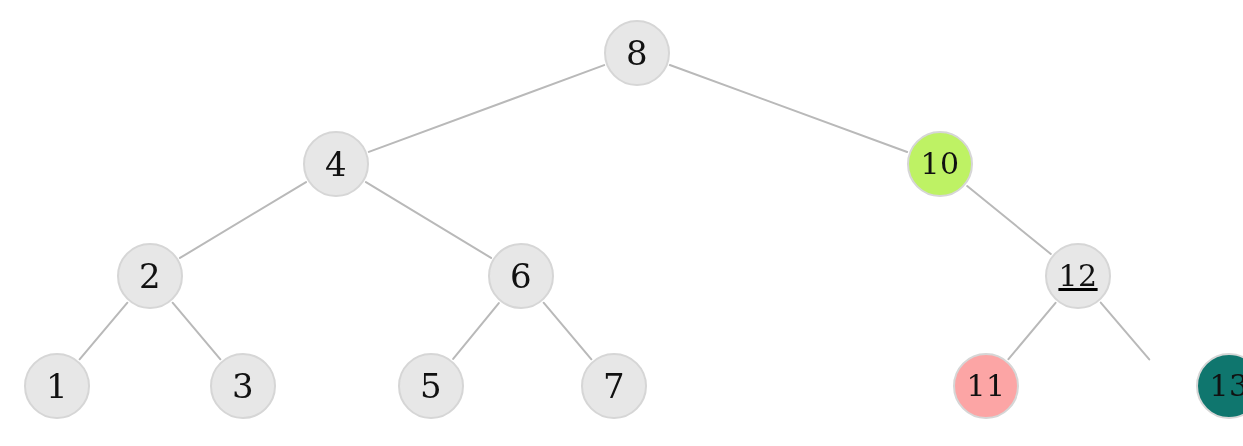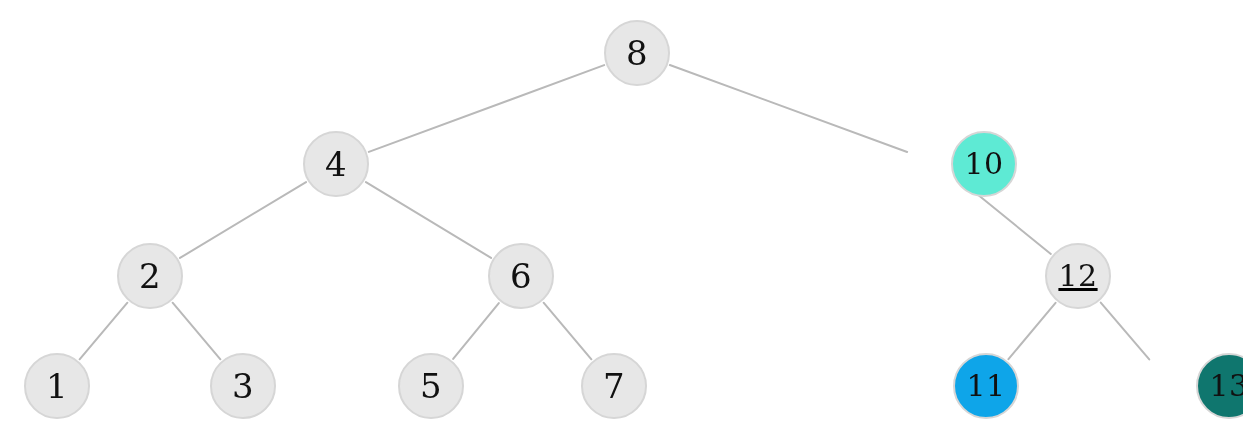--- a/index.html
+++ b/index.html
@@ -65,21 +65,21 @@
       <line x1="1055.5455679828112" y1="302.8476904553343" x2="1008.4544320171888" y2="359.1523095446657" class="tree-edge" stroke="#b9b9b9"></line>
       <line x1="1100.7378314653752" y1="302.60810065097087" x2="1149.2621685346248" y2="359.39189934902913" class="tree-edge" stroke="#b9b9b9"></line>
     </svg>
   <div id="node-layer">
       <div class="tree-node" style="left: 604px; top: 20px; width: 66px; height: 66px; background: rgb(231, 231, 231); border-color: rgb(214, 214, 214);">
         <span class="node-label" style="font-size: 34px; color: rgb(17, 17, 17);">8</span>
       </div>
       <div class="tree-node" style="left: 303px; top: 131px; width: 66px; height: 66px; background: rgb(231, 231, 231); border-color: rgb(214, 214, 214);">
         <span class="node-label" style="font-size: 34px; color: rgb(17, 17, 17);">4</span>
       </div>
-      <div class="tree-node" style="left: 951px; top: 131px; width: 66px; height: 66px; background: #5eead4; border-color: rgb(214, 214, 214);">
+      <div class="tree-node" style="left: 907px; top: 131px; width: 66px; height: 66px; background: #bef264; border-color: rgb(214, 214, 214);">
         <span class="node-label" style="font-size: 30px; color: rgb(17, 17, 17);">10</span>
       </div>
       <div class="tree-node" style="left: 117px; top: 243px; width: 66px; height: 66px; background: rgb(231, 231, 231); border-color: rgb(214, 214, 214);">
         <span class="node-label" style="font-size: 34px; color: rgb(17, 17, 17);">2</span>
       </div>
       <div class="tree-node" style="left: 488px; top: 243px; width: 66px; height: 66px; background: rgb(231, 231, 231); border-color: rgb(214, 214, 214);">
         <span class="node-label" style="font-size: 34px; color: rgb(17, 17, 17);">6</span>
       </div>
       <div class="tree-node" style="left: 1045px; top: 243px; width: 66px; height: 66px; background: rgb(231, 231, 231); border-color: rgb(214, 214, 214); text-decoration: underline;">
         <span class="node-label" style="font-size: 30px; color: rgb(17, 17, 17);">12</span>
@@ -89,20 +89,20 @@
       </div>
       <div class="tree-node" style="left: 210px; top: 353px; width: 66px; height: 66px; background: rgb(231, 231, 231); border-color: rgb(214, 214, 214);">
         <span class="node-label" style="font-size: 34px; color: rgb(17, 17, 17);">3</span>
       </div>
       <div class="tree-node" style="left: 398px; top: 353px; width: 66px; height: 66px; background: rgb(231, 231, 231); border-color: rgb(214, 214, 214);">
         <span class="node-label" style="font-size: 34px; color: rgb(17, 17, 17);">5</span>
       </div>
       <div class="tree-node" style="left: 581px; top: 353px; width: 66px; height: 66px; background: rgb(231, 231, 231); border-color: rgb(214, 214, 214);">
         <span class="node-label" style="font-size: 34px; color: rgb(17, 17, 17);">7</span>
       </div>
-      <div class="tree-node" style="left: 953px; top: 353px; width: 66px; height: 66px; background: #0ea5e9; border-color: rgb(214, 214, 214);">
+      <div class="tree-node" style="left: 953px; top: 353px; width: 66px; height: 66px; background: #fca5a5; border-color: rgb(214, 214, 214);">
         <span class="node-label" style="font-size: 30px; color: rgb(17, 17, 17);">11</span>
       </div>
       <div class="tree-node" style="left: 1196px; top: 353px; width: 66px; height: 66px; background: #0f766e; border-color: rgb(214, 214, 214);">
         <span class="node-label" style="font-size: 30px; color: rgb(17, 17, 17);">13</span>
       </div>
     </div>
 </div>
 
 </body></html>

